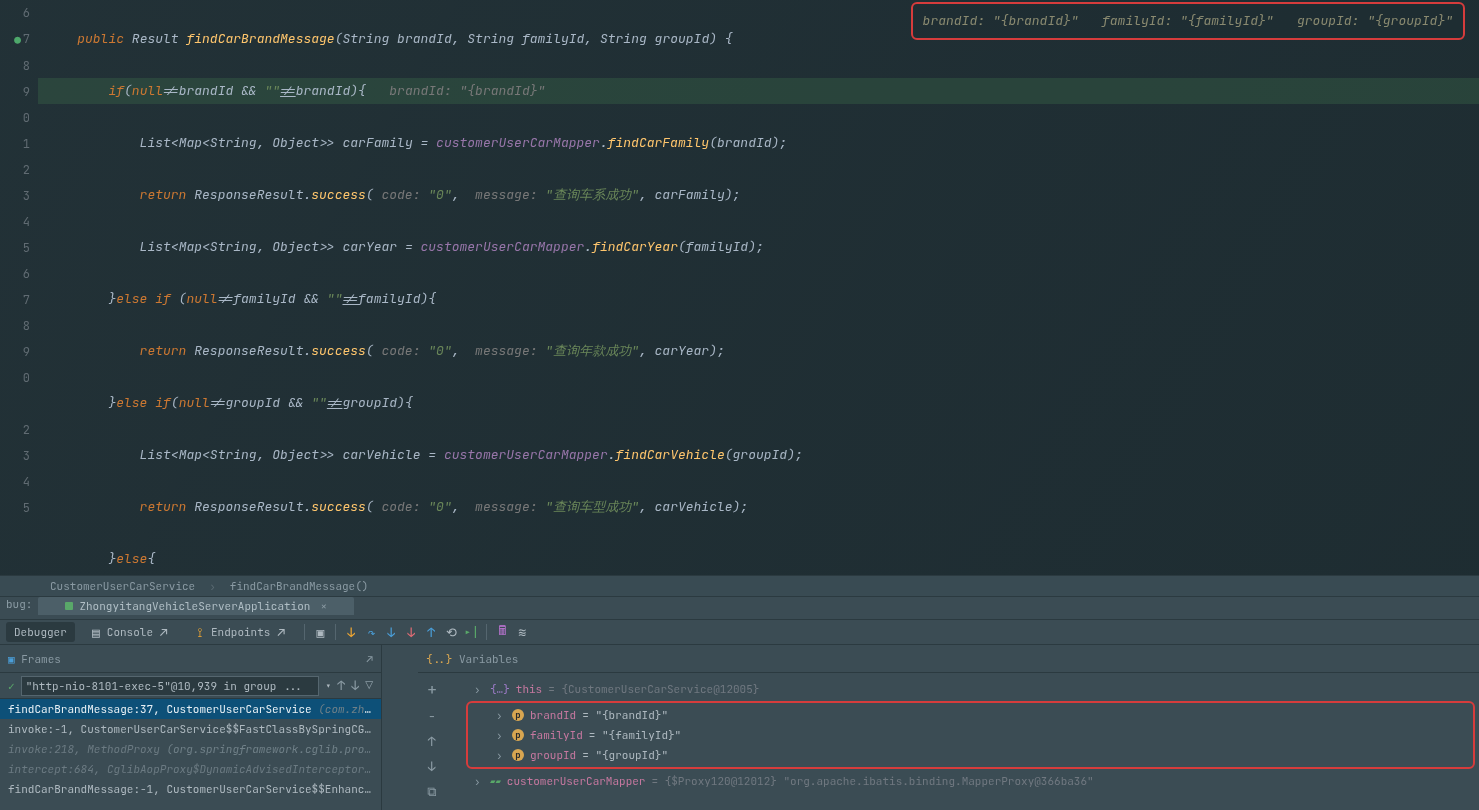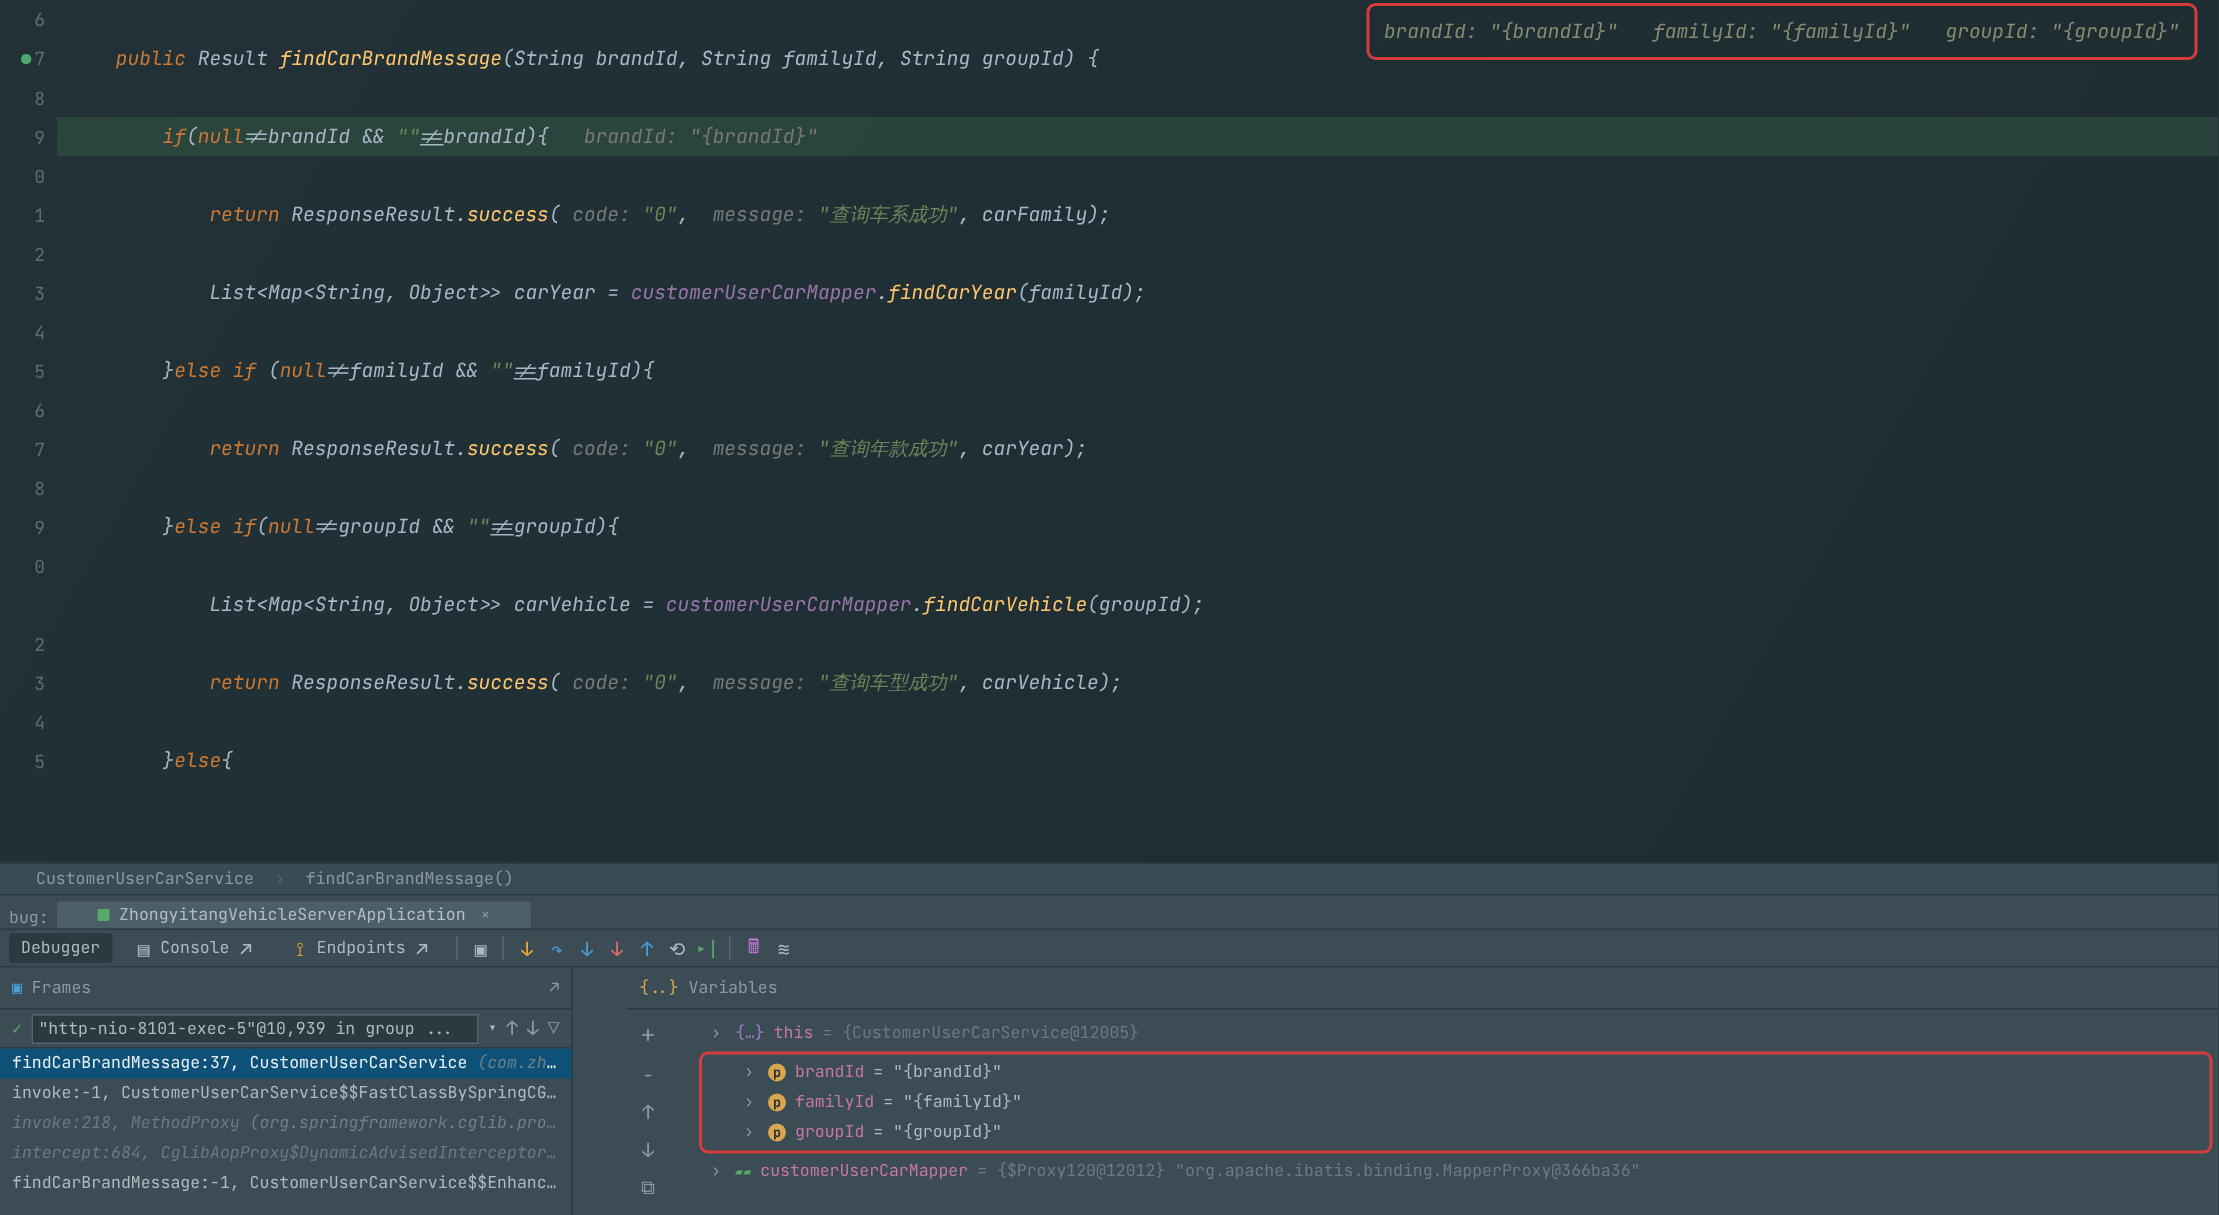--- a/index.html
+++ b/index.html
@@ -67,30 +67,30 @@
 
 .breadcrumb {
   height: 22px;
   background: #394b53;
   border-top: 1px solid #2b3a40;
   border-bottom: 1px solid #2b3a40;
   display: flex;
   align-items: center;
   font-size: 11px;
   color: #8a9aa3;
-  padding-left: 24px;
+  padding-left: 50px;
   gap: 14px;
 }
 .breadcrumb .sep { color: #5a6a72; }
 
 .debug-tab-row {
   height: 22px;
   background: #3b4c54;
   display: flex;
-  align-items: flex-end;
+  align-items: flex-start;
   font-size: 11px;
   color: #b0bec5;
 }
 .debug-tab-row .bug-label { padding: 0 6px; color: #8a9aa3;}
 .debug-tab {
   background: #4c5f68;
   padding: 2px 27px;
   display: flex;
   align-items: center;
   gap: 6px;
@@ -256,20 +256,21 @@
       <div>0</div>
       <div>&nbsp;</div>
       <div>2</div>
       <div>3</div>
       <div>4</div>
       <div>5</div>
   </div>
   <div class="code">
 <div class="line">    <span class="kw">public</span> <span class="type">Result</span> <span class="fn">findCarBrandMessage</span>(<span class="type">String</span> <span class="param">brandId</span>, <span class="type">String</span> <span class="param">familyId</span>, <span class="type">String</span> <span class="param">groupId</span>) {</div>
 <div class="line hl-line">        <span class="kw">if</span>(<span class="kw">null</span>!=<span class="param">brandId</span> &amp;&amp; <span class="str">""</span><u>!=</u><span class="param">brandId</span>){   <span class="hint">brandId: "{brandId}"</span></div>
+<div class="line">            <span class="type">List</span>&lt;<span class="type">Map</span>&lt;<span class="type">String</span>, <span class="type">Object</span>&gt;&gt; <span>carFamily</span> = <span class="field">customerUserCarMapper</span>.<span class="call">findCarFamily</span>(<span>brandId</span>);</div>
 <div class="line">            <span class="kw">return</span> <span>ResponseResult</span>.<span class="call">success</span>( <span class="hint">code:</span> <span class="str">"0"</span>,  <span class="hint">message:</span> <span class="str">"查询车系成功"</span>, <span>carFamily</span>);</div>
 <div class="line">            <span class="type">List</span>&lt;<span class="type">Map</span>&lt;<span class="type">String</span>, <span class="type">Object</span>&gt;&gt; <span>carYear</span> = <span class="field">customerUserCarMapper</span>.<span class="call">findCarYear</span>(<span>familyId</span>);</div>
 <div class="line">        }<span class="kw">else if</span> (<span class="kw">null</span>!=<span>familyId</span> &amp;&amp; <span class="str">""</span><u>!=</u><span>familyId</span>){</div>
 <div class="line">            <span class="kw">return</span> <span>ResponseResult</span>.<span class="call">success</span>( <span class="hint">code:</span> <span class="str">"0"</span>,  <span class="hint">message:</span> <span class="str">"查询年款成功"</span>, <span>carYear</span>);</div>
 <div class="line">        }<span class="kw">else if</span>(<span class="kw">null</span>!=<span>groupId</span> &amp;&amp; <span class="str">""</span><u>!=</u><span>groupId</span>){</div>
 <div class="line">            <span class="type">List</span>&lt;<span class="type">Map</span>&lt;<span class="type">String</span>, <span class="type">Object</span>&gt;&gt; <span>carVehicle</span> = <span class="field">customerUserCarMapper</span>.<span class="call">findCarVehicle</span>(<span>groupId</span>);</div>
 <div class="line">            <span class="kw">return</span> <span>ResponseResult</span>.<span class="call">success</span>( <span class="hint">code:</span> <span class="str">"0"</span>,  <span class="hint">message:</span> <span class="str">"查询车型成功"</span>, <span>carVehicle</span>);</div>
 <div class="line">        }<span class="kw">else</span>{</div>
 
 

